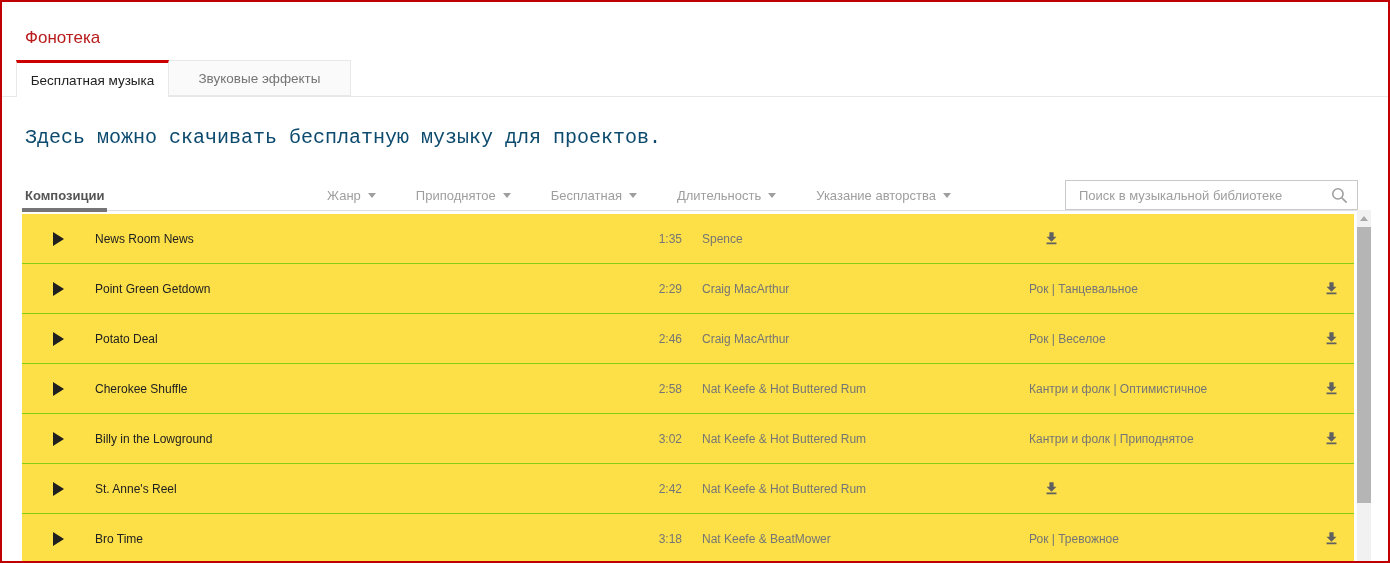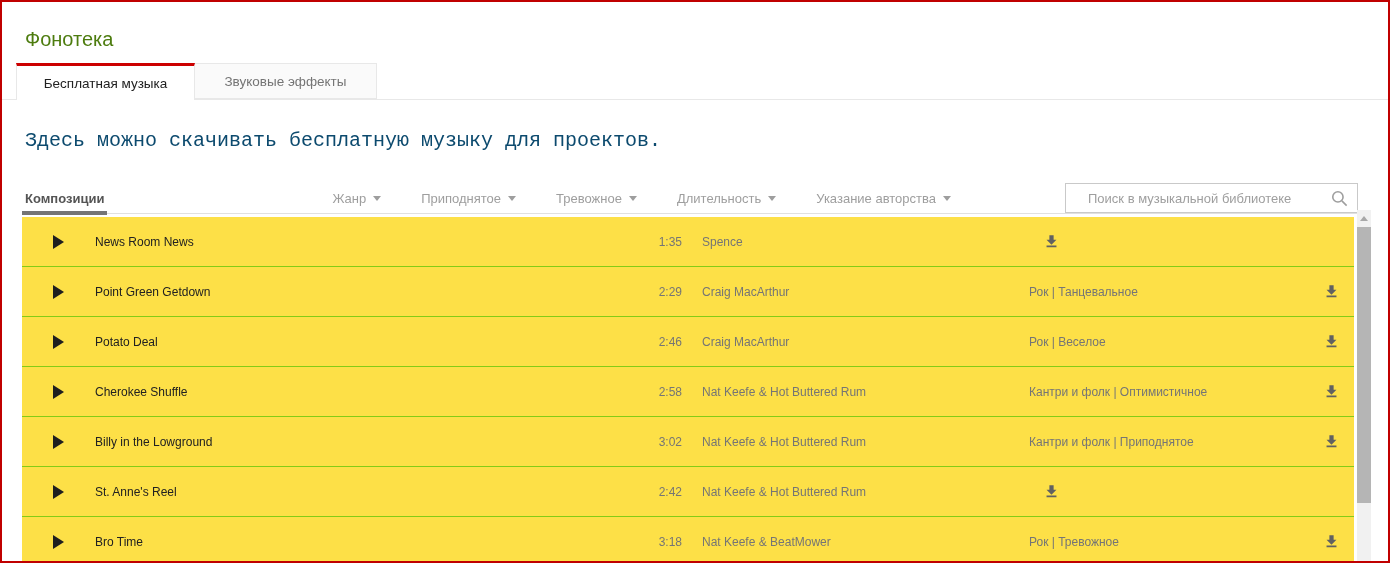--- a/index.html
+++ b/index.html
@@ -5,34 +5,34 @@
   * { margin:0; padding:0; box-sizing:border-box; }
   html,body { width:1390px; height:563px; }
   body { font-family:"Liberation Sans","DejaVu Sans",sans-serif; background:#fff; }
 
   .frame {
     position:relative; width:1390px; height:563px;
     border:2px solid #c00000; background:#fff; overflow:hidden;
   }
 
   .page-title {
-    margin:26px 0 0 23px; font-size:20px; font-weight:400; color:#4d7c0f;
+    margin:26px 0 0 23px; font-size:17px; font-weight:400; color:#b91c1c;
   }
 
   
   .tabbar {
     display:flex; margin-top:12px; padding-left:14px; height:37px;
     border-bottom:1px solid #e8e8e8;
   }
   .tab {
     display:flex; align-items:center; justify-content:center;
     font-size:13.5px; cursor:default;
   }
   .tab.active {
-    width:179px; background:#fff; color:#212121;
+    width:153px; background:#fff; color:#212121;
     border-top:3px solid #cc0000; border-left:1px solid #e8e8e8; border-right:1px solid #e8e8e8;
     margin-bottom:-1px;
   }
   .tab.inactive {
     width:182px; background:#fafafa; color:#757575;
     border-top:1px solid #e8e8e8; border-right:1px solid #e8e8e8; border-bottom:1px solid #e8e8e8;
   }
 
   .subtitle { margin:29px 16px 0 23px; font-size:20px; line-height:24px; color:#0c4a6e;font-family:Liberation Mono, monospace; }
 
@@ -51,21 +51,21 @@
   }
   .filters { display:flex; align-items:center; gap:40px; margin-left:auto; margin-right:70px; }
   .filter { display:flex; align-items:center; font-size:13px; color:#9e9e9e; cursor:pointer; white-space:nowrap; }
   .caret {
     width:0; height:0; margin-left:7px;
     border-left:4px solid transparent; border-right:4px solid transparent;
     border-top:5px solid #9e9e9e;
   }
   .searchbox {
     display:flex; align-items:center; width:293px; height:30px;
-    border:1px solid #c9c9c9; background:#fff; padding:0 8px 0 22px;
+    border:1px solid #c9c9c9; background:#fff; padding:0 8px 0 13px;
   }
   .searchbox input {
     flex:1; border:none; outline:none; font-size:13px; color:#424242;
     font-family:"Liberation Sans","DejaVu Sans",sans-serif; background:transparent;
   }
   .searchbox input::placeholder { color:#9e9e9e; }
   .search-icon { flex:0 0 auto; display:flex; }
 
   
   .tracklist { margin:3px 34px 0 20px; }
@@ -129,21 +129,21 @@
           <span>Жанр</span>
           <span class="caret"></span>
         </div>
 
         <div class="filter">
           <span>Приподнятое</span>
           <span class="caret"></span>
         </div>
 
         <div class="filter">
-          <span>Тревожное</span>
+          <span>Бесплатная</span>
           <span class="caret"></span>
         </div>
 
         <div class="filter">
           <span>Длительность</span>
           <span class="caret"></span>
         </div>
 
         <div class="filter">
           <span>Указание авторства</span>

